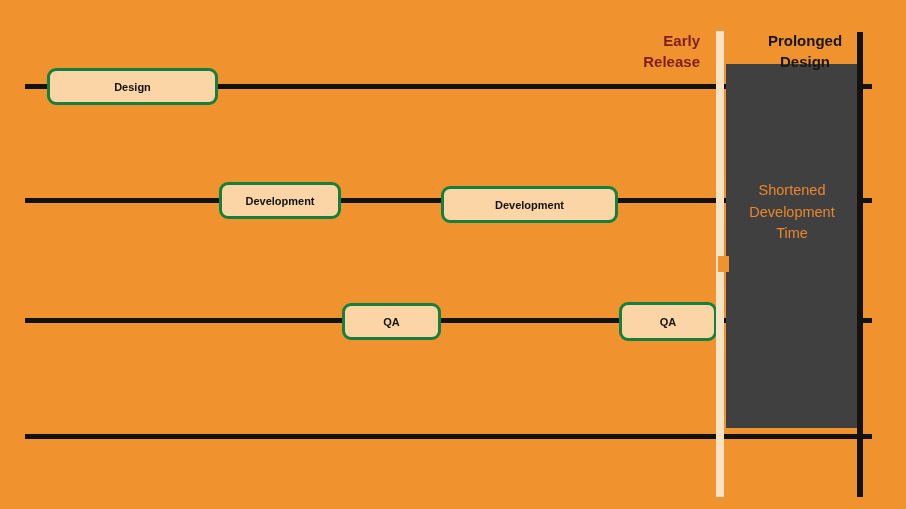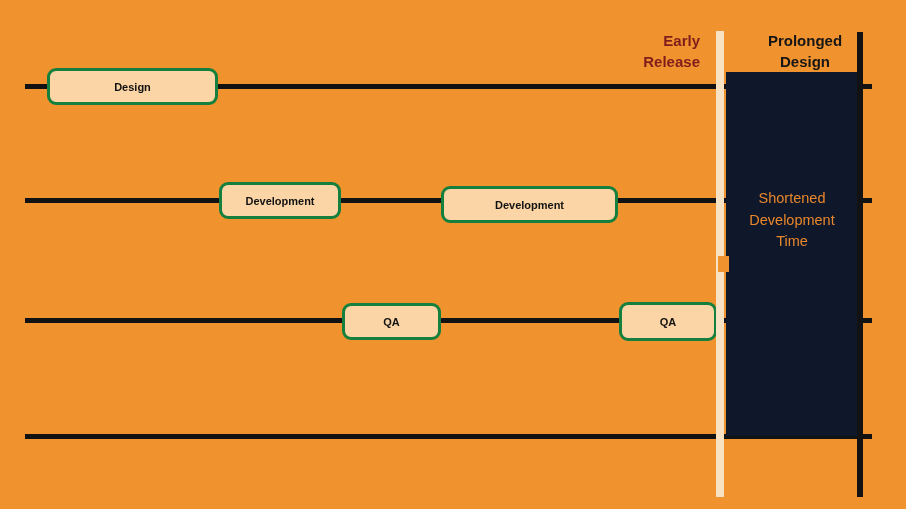--- a/index.html
+++ b/index.html
@@ -18,21 +18,21 @@
     background:#FBD5A5;border:3px solid #15803d;border-radius:9px;
     display:flex;align-items:center;justify-content:center;
     font-weight:bold;font-size:11px;color:#121212;
   }
   .box.design{left:47px;top:68px;width:171px;height:37px;}
   .box.dev1{left:219px;top:182px;width:122px;height:37px;}
   .box.dev2{left:441px;top:186px;width:177px;height:37px;}
   .box.qa1{left:342px;top:303px;width:99px;height:37px;}
   .box.qa2{left:619px;top:302px;width:98px;height:39px;}
   .box.loc{left:269px;top:419px;width:271px;height:38px;}
-  .darkrect{position:absolute;left:726px;top:72px;width:132px;height:364px;background:#0f172a;}
+  .darkrect{position:absolute;left:726px;top:64px;width:132px;height:364px;background:#404040;}
   .annotation{
     position:absolute;left:0;right:0;top:116px;
     text-align:center;color:#E8872B;font-size:14.5px;line-height:21.5px;
     white-space:pre-line;
   }
   .vline-cream{position:absolute;left:716px;top:31px;width:8px;height:466px;background:#F8E2C4;}
   .vline-black{position:absolute;left:857px;top:32px;width:6px;height:465px;background:#121212;}
   .notch{position:absolute;left:718px;top:256px;width:11px;height:16px;background:#F0922E;}
   .hdr{
     position:absolute;top:30px;font-weight:bold;font-size:15px;line-height:21px;

